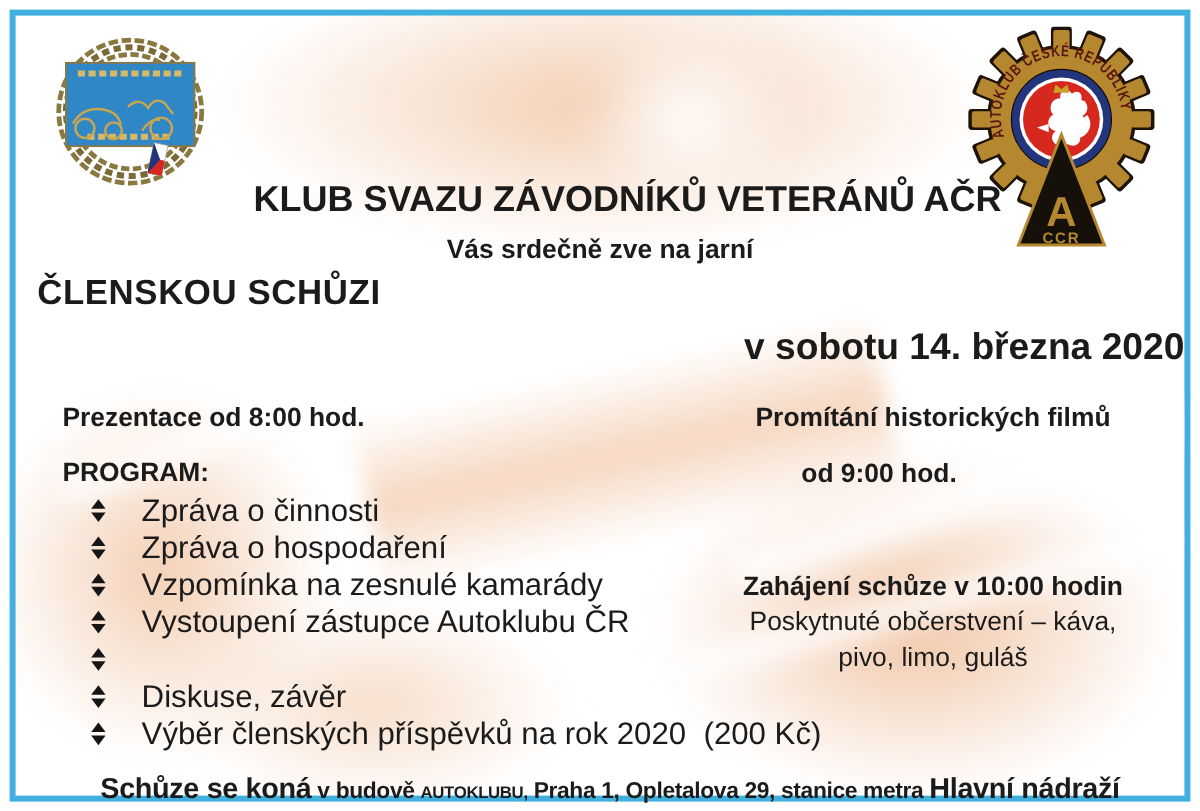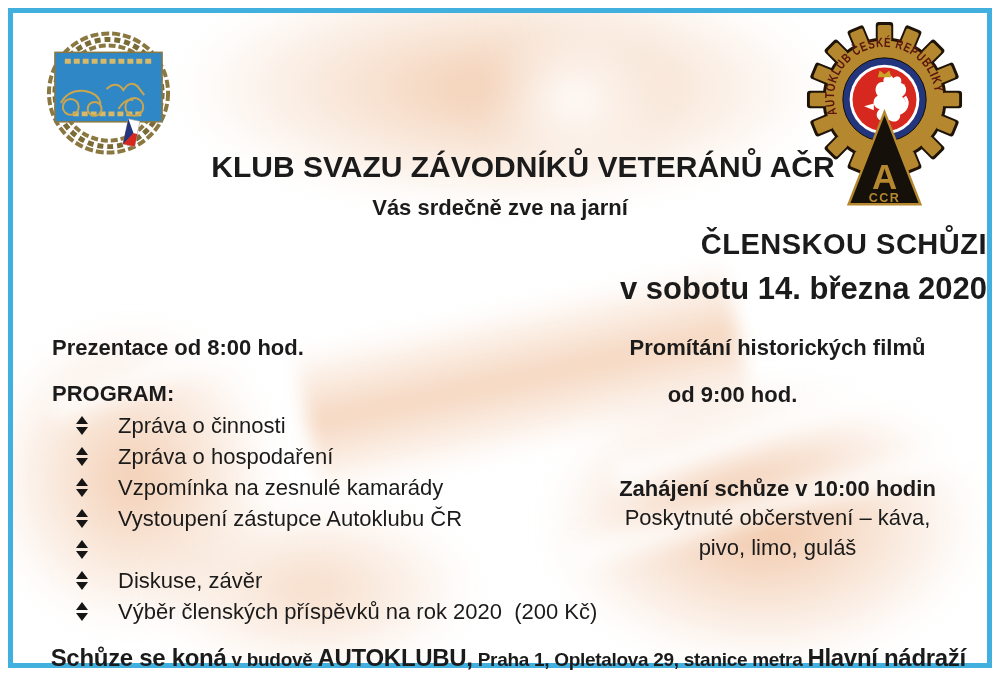--- a/index.html
+++ b/index.html
@@ -6,39 +6,39 @@
   body{width:1000px;height:676px;position:relative;overflow:hidden;
        font-family:"Liberation Sans","DejaVu Sans",sans-serif;color:#1b1b1b;}
   .frame{position:absolute;inset:8px;border:5px solid #41b0df;background:#fff;}
   .bg{position:absolute;inset:13px;overflow:hidden;}
   .blob{position:absolute;filter:blur(14px);}
   .streak{position:absolute;filter:blur(9px);}
   .content{position:absolute;inset:13px;z-index:3;}
   .abs{position:absolute;}
   .t1{left:0;right:0;top:137px;text-align:center;padding-left:18px;font-size:30px;font-weight:700;margin-left:28px;}
   .t2{left:0;right:0;top:182px;text-align:center;font-size:22px;font-weight:700;}
-  .t3{left:0;right:0;top:215px;text-align:right;padding-left:18px;font-size:29px;font-weight:700;letter-spacing:.5px;}
+  .t3{left:0;right:0;top:215px;text-align:left;padding-left:18px;font-size:29px;font-weight:700;letter-spacing:.5px;}
   .t4{left:0;right:0;top:258px;text-align:right;padding-left:18px;font-size:31px;font-weight:700;}
   .presentation{left:39px;top:322px;font-size:22px;font-weight:700;}
   .program-label{left:39px;top:368px;font-size:22px;font-weight:700;}
   .program-list{left:59px;top:397px;}
   .program-row{height:31px;display:flex;align-items:center;}
   .bullet{width:20px;display:flex;flex-direction:column;align-items:center;gap:3px;flex:0 0 20px;}
   .tu{width:0;height:0;border-left:6px solid transparent;border-right:6px solid transparent;border-bottom:8px solid #151515;}
   .td{width:0;height:0;border-left:6px solid transparent;border-right:6px solid transparent;border-top:8px solid #151515;}
-  .item-label{margin-left:26px;font-size:22px;white-space:pre-wrap;}
+  .item-label{margin-left:26px;font-size:26px;white-space:pre-wrap;}
   .rightcol{left:572px;width:385px;text-align:center;}
   .r1{top:322px;font-size:22px;font-weight:700;}
   .r2{top:369px;font-size:22px;font-weight:700;position:absolute;left:-45px;width:385px;}
   .r3{top:463px;font-size:22px;font-weight:700;}
   .r4{top:492px;font-size:22px;}
   .r5{top:522px;font-size:22px;}
   .footer{left:0;right:0;top:613px;text-align:center;white-space:pre-wrap;font-weight:700;letter-spacing:-0.3px;}
   .f-xl{font-size:24px;}
-  .f-lg{font-size:24px;text-align:center;}
+  .f-lg{font-size:14px;text-align:center;}
   .f-md{font-size:19px;}
   svg text{font-family:"Liberation Sans","DejaVu Sans",sans-serif;}
 </style>
 </head>
 <body>
 
 <div class="frame"></div>
 
 <div class="bg">
   <div class="blob" style="left:40px;top:-90px;width:900px;height:330px;background:radial-gradient(closest-side,rgba(242,203,173,.95),rgba(242,203,173,0) 72%);"></div>

